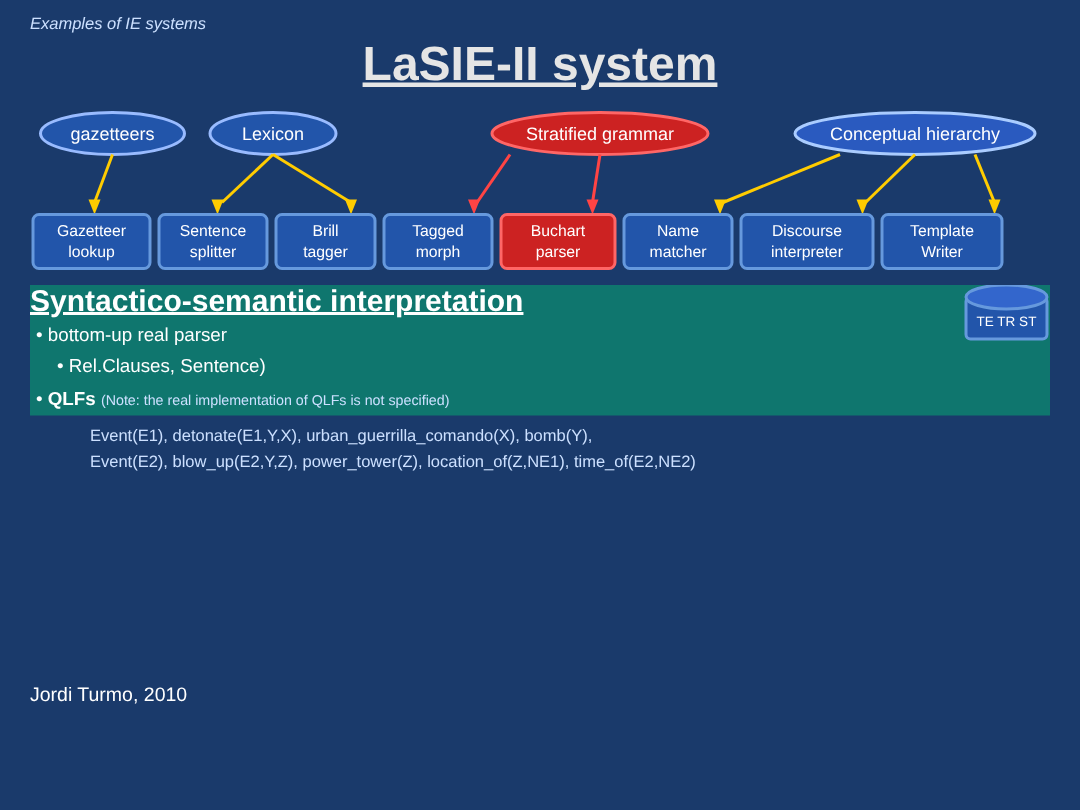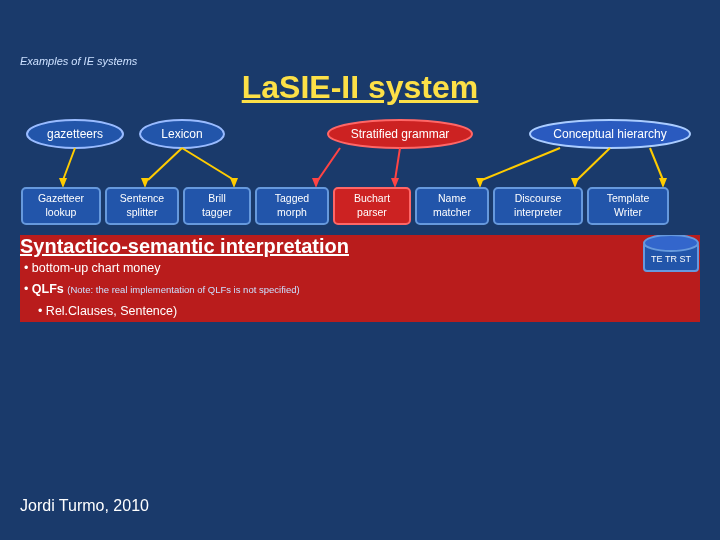--- a/index.html
+++ b/index.html
@@ -10,39 +10,38 @@
       height: 540px;
       overflow: hidden;
       color: white;
     }
     .slide {
       width: 720px;
       height: 480px;
       background: #1a3a6b;
       padding: 10px 20px 10px 20px;
       position: relative;
-      margin-top: 45px;
     }
     .subtitle {
       font-size: 11px;
       font-style: italic;
       color: #cce0ff;
       margin-bottom: 2px;
     }
     .title {
       font-size: 32px;
       font-weight: bold;
-      color: #fde047;
+      color: #e5e5e5;
       text-align: center;
       text-decoration: underline;
       margin-bottom: 10px;
     }
     
     .synta-section {
-      background: #b91c1c;
+      background: #0f766e;
       margin-top: 4px;
       position: relative;
     }
     .synta-title {
       font-size: 20px;
       font-weight: bold;
       text-decoration: underline;
       color: white;
       margin-bottom: 4px;
       display: inline;
@@ -78,21 +77,21 @@
       margin-left: 40px;
       line-height: 1.6;
     }
     .footer {
       position: absolute;
       bottom: 10px;
       left: 20px;
       right: 28px;
       display: flex;
       justify-content: space-between;
-      font-size: 16px;
+      font-size: 13px;
       color: white;
     }
   </style>
 </head>
 <body>
 
 <div class="slide">
 
   <div class="subtitle">Examples of IE systems</div>
 
@@ -177,28 +176,32 @@
     
     <div class="db-icon">
       <svg width="58" height="38" viewBox="0 0 58 38">
         <rect x="2" y="8" width="54" height="28" rx="3" fill="#2255aa" stroke="#6699dd" stroke-width="2"></rect>
         <ellipse cx="29" cy="8" rx="27" ry="8" fill="#3366cc" stroke="#6699dd" stroke-width="2"></ellipse>
         <text x="29" y="27" text-anchor="middle" font-size="9" fill="white">TE TR ST</text>
       </svg>
     </div>
 
     <ul class="synta-bullets">
-      <li>bottom-up chart money</li>
+      <li>bottom-up real parser</li>
+      <li style="list-style:none; padding-left:14px;">Rel.Clauses, Sentence)</li>
       <li>
         <span style="font-weight:bold;">QLFs</span>
         <span class="note-small">(Note: the real implementation of QLFs is not specified)</span>
       </li>
-      <li style="list-style:none; padding-left:14px;">Rel.Clauses, Sentence)</li>
     </ul>
 
   </div>
 
+  <div class="event-text">
+    <div>Event(E1), detonate(E1,Y,X), urban_guerrilla_comando(X), bomb(Y),</div>
+    <div>Event(E2), blow_up(E2,Y,Z), power_tower(Z), location_of(Z,NE1), time_of(E2,NE2)</div>
+  </div>
 
   <div class="footer">
     <span>Jordi Turmo, 2010</span>
   </div>
 
 </div>
 
 </body></html>

